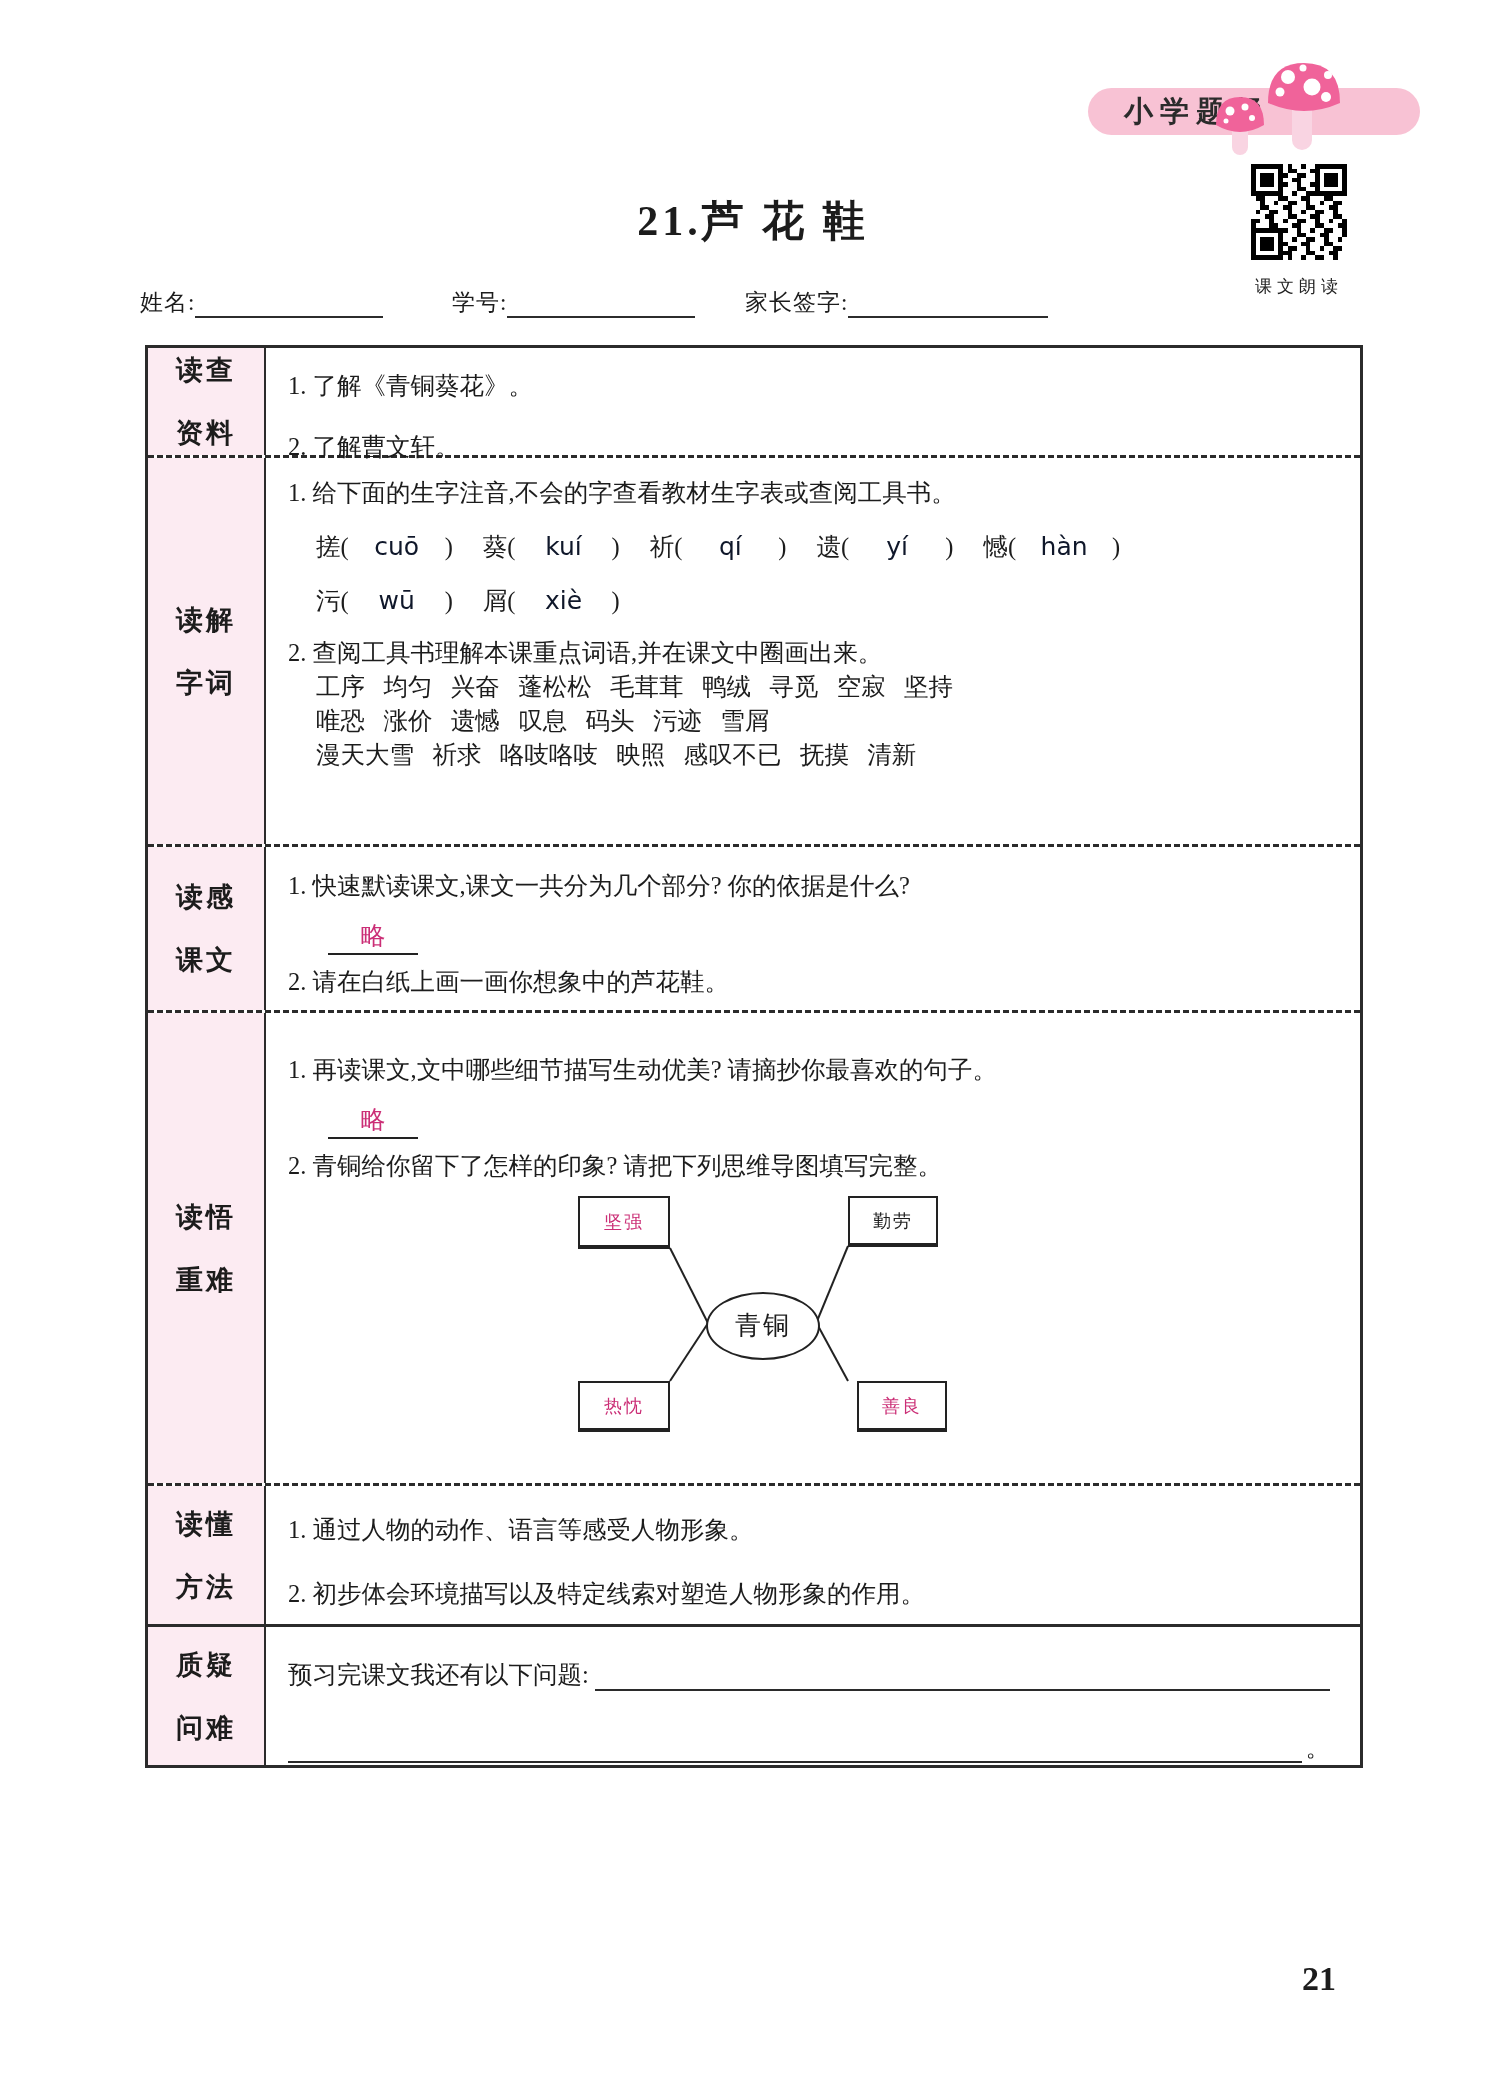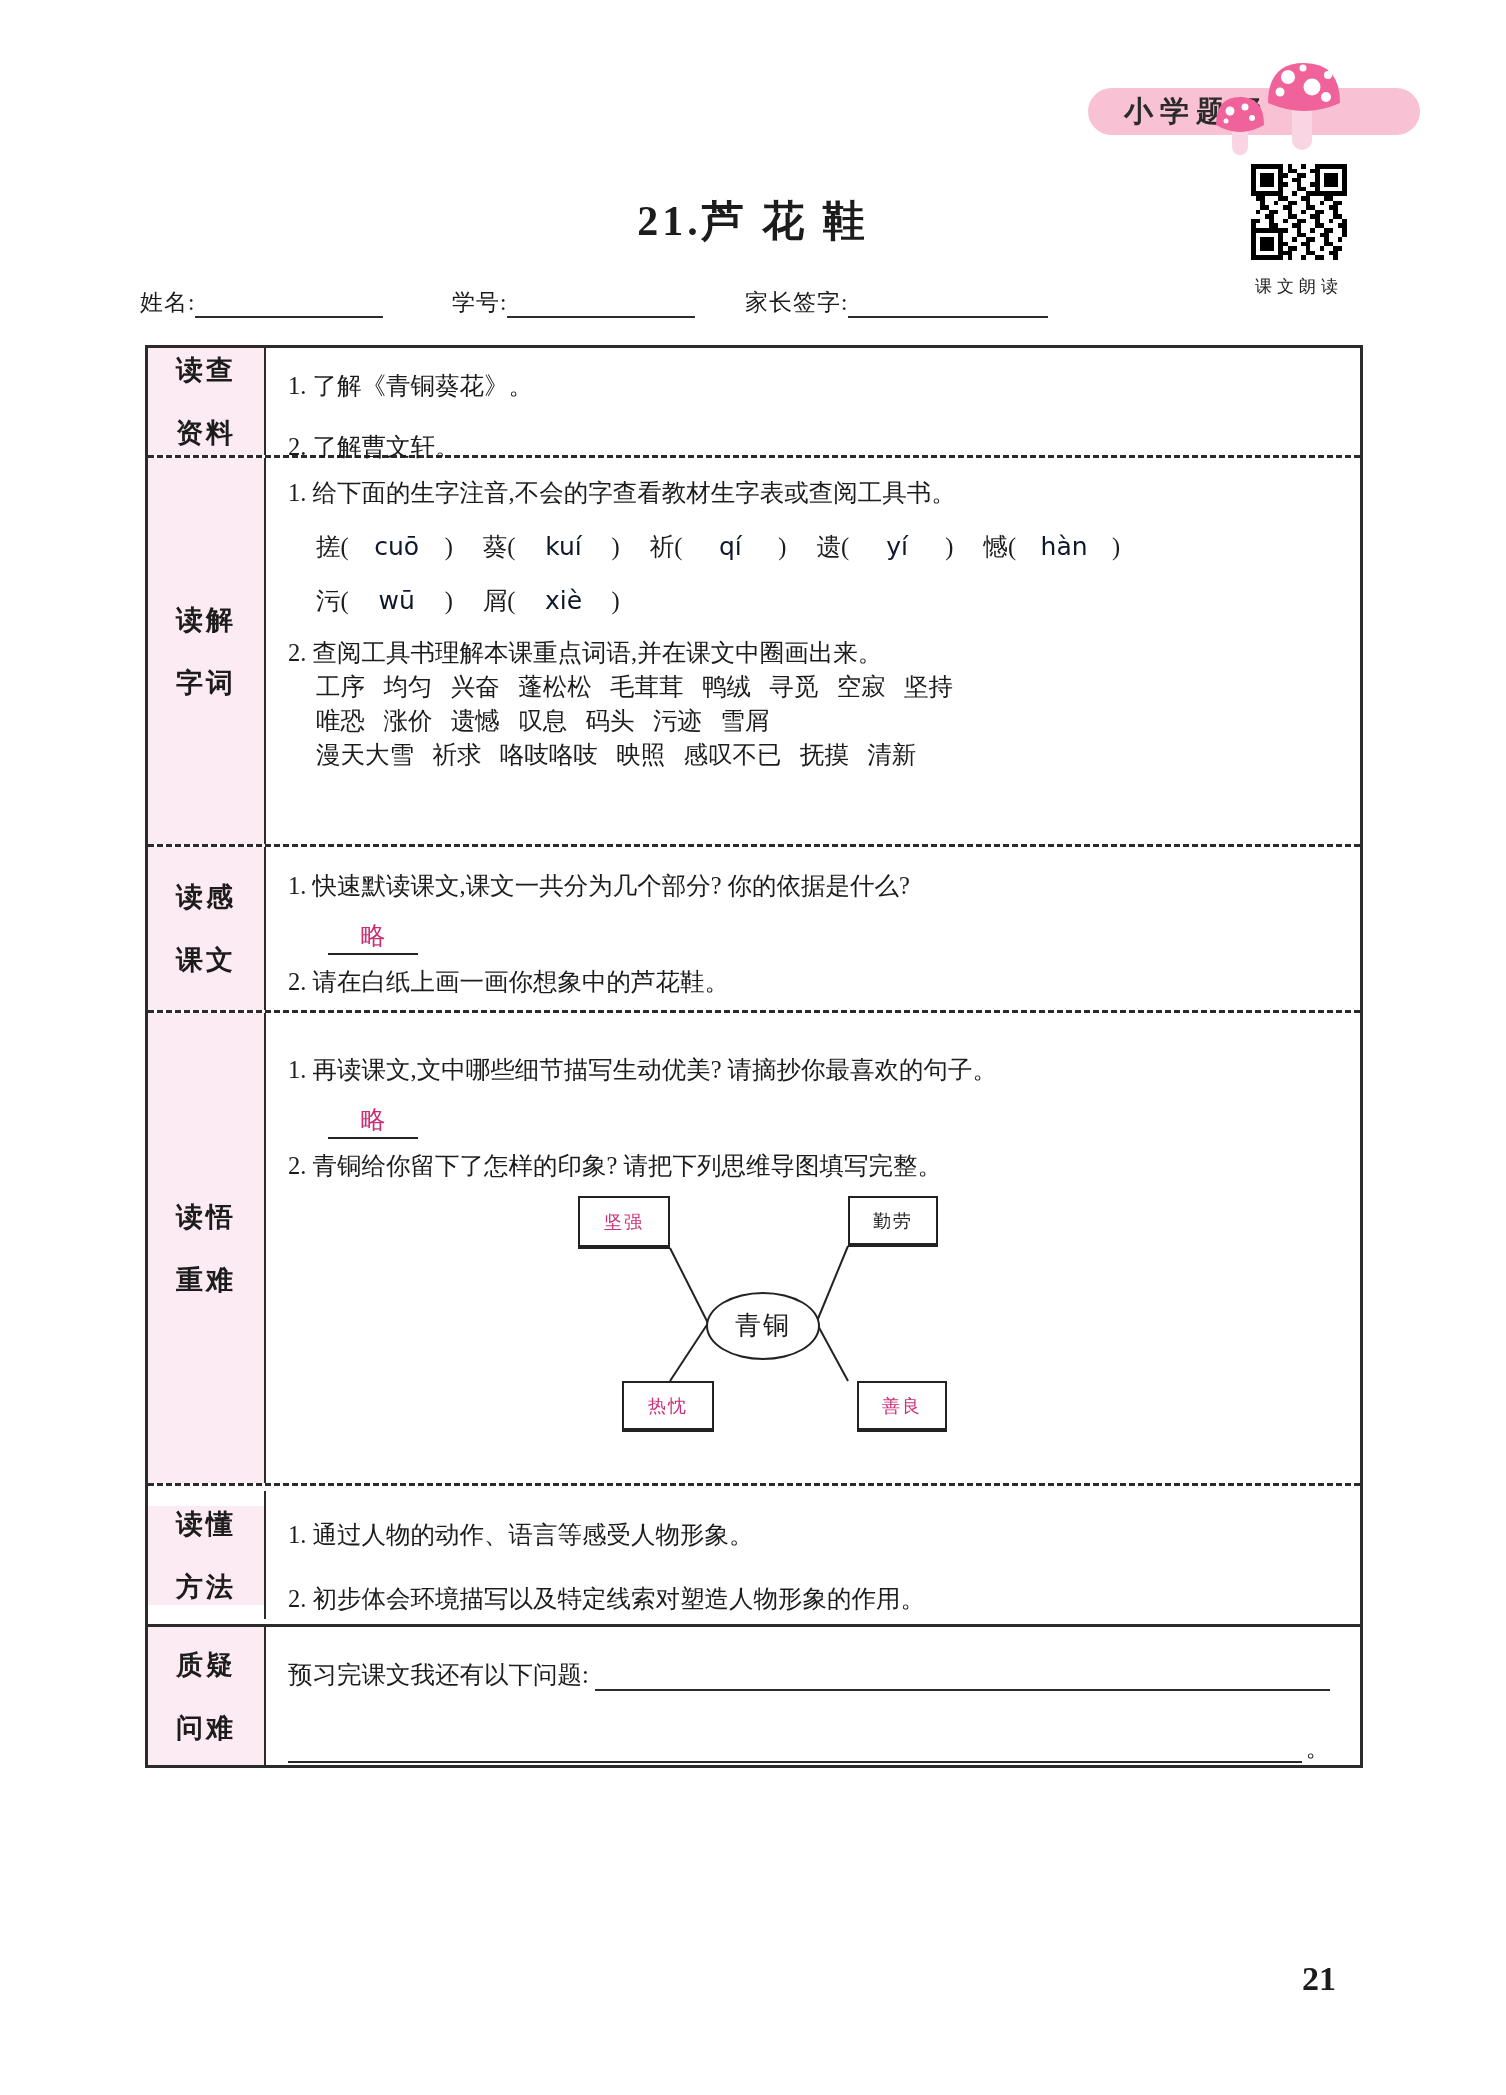--- a/index.html
+++ b/index.html
@@ -58,39 +58,39 @@
   
   .mindmap { position:relative; width:100%; height:258px; margin-top:8px; }
   .mindmap svg.lines { position:absolute; left:0; top:0; z-index:0; }
   .mm-node { position:absolute; background:#fff; border:2px solid #222; border-bottom-width:4px;
     display:flex; align-items:center; justify-content:center; font-size:18px; z-index:1; letter-spacing:2px; }
   .mm-center { position:absolute; left:418px; top:101px; width:114px; height:68px; background:#fff;
     border:2.5px solid #222; border-radius:50%; display:flex; align-items:center; justify-content:center;
     font-size:26px; z-index:1; letter-spacing:2px; }
   .n-tl { left:290px; top:5px;  width:92px; height:53px; }
   .n-tr { left:560px; top:5px;  width:90px; height:51px; }
-  .n-bl { left:290px; top:190px; width:92px; height:51px;margin-left:44px; }
+  .n-bl { left:290px; top:190px; width:92px; height:51px; }
   .n-br { left:560px; top:190px; width:90px; height:51px;margin-left:9px; }
 
   
   .ask-line1 { margin-top:32px; display:flex; align-items:flex-end; }
   .ask-line1 .lbl { white-space:nowrap; line-height:32px; }
   .fill { flex:1; border-bottom:2px solid #2b2b2b; height:26px; margin-left:6px; }
   .ask-line2 { margin-top:42px; display:flex; align-items:flex-end; }
   .ask-line2 .fill { margin-left:0; margin-right:4px; }
   .ask-line2 .tail { line-height:30px; }
 
   .page-number { position:absolute; left:1302px; top:1960px; font-size:34px; font-weight:bold; }
 
   
   .r0 { height:110px; } .r0 .q { margin-top:14px; line-height:47px; }
   .r1 { height:389px; }
   .r2 { height:166px; } .r2 .q1 { margin-top:22px; } .r2 .q2 { margin-top:10px; }
   .r3 { height:473px; } .r3 .q1 { margin-top:40px; } .r3 .q2 { margin-top:10px; }
-  .r4 { height:141px;align-items:center; } .r4 .q { margin-top:24px; line-height:40px; }
+  .r4 { height:141px; } .r4 .q { margin-top:24px; line-height:40px; }
   .r5 { height:138px; }
   .wline { }
 </style>
 </head>
 <body>
 
 <div class="page">
 
   <div class="badge-pill">
     <span>小学题帮</span>

